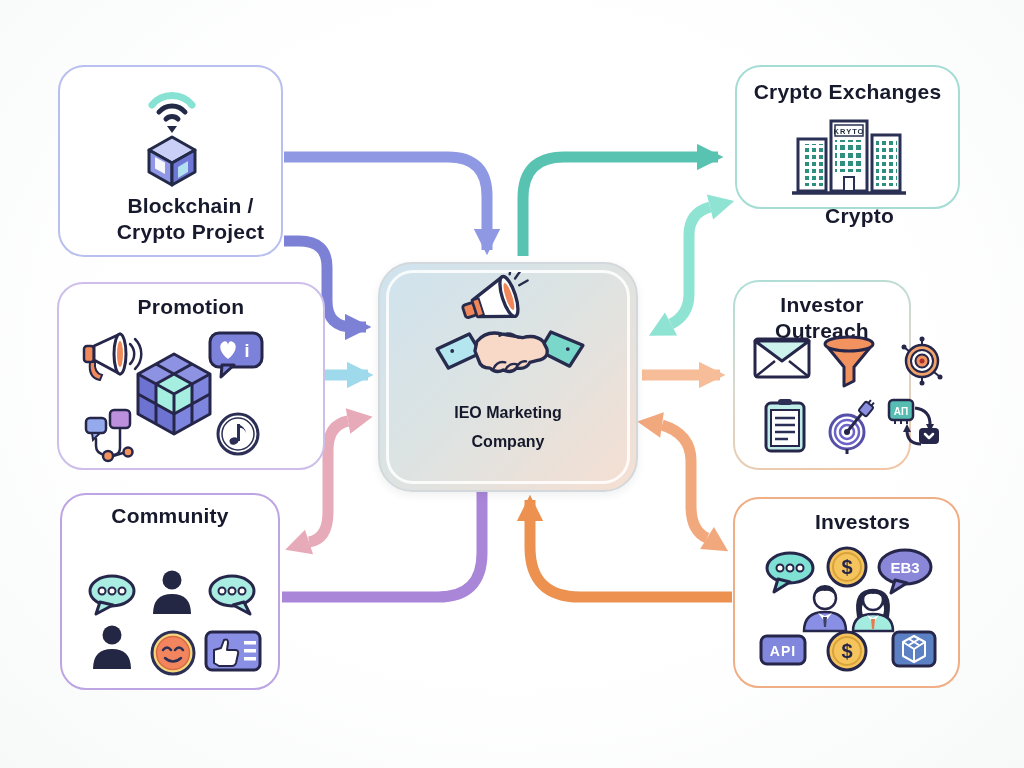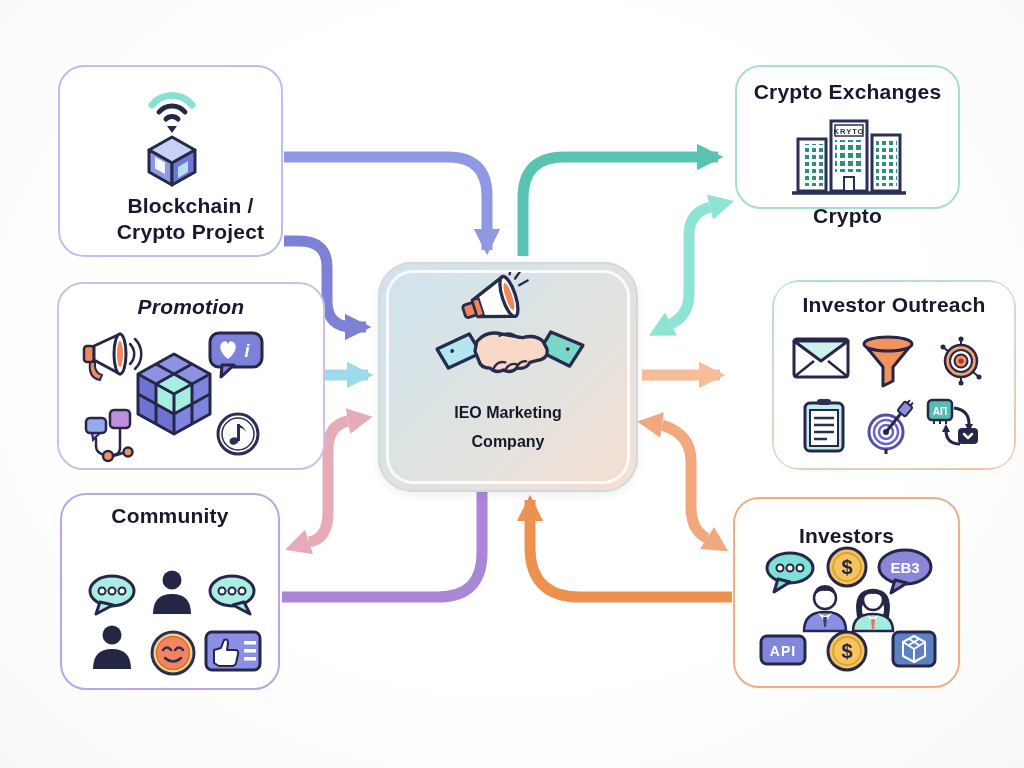--- a/index.html
+++ b/index.html
@@ -88,21 +88,21 @@
       </g>
       <polygon points="33,82 43,87.5 43,99 33,93.5" fill="#ffffff" opacity="0.92"></polygon>
       <polygon points="56,92 66,86 66,97 56,103" fill="#b9e9f2" opacity="0.92"></polygon>
     </svg>
     <div class="title" style="top:126px;margin-left:20px;">
       <div>Blockchain /</div>
       <div>Crypto Project</div>
     </div>
   </div>
 
-  <div class="box" style="left:57px;top:282px;width:268px;height:188px;border-color:#cdbfea;font-style:italic;">
+  <div class="box" style="left:57px;top:282px;width:268px;height:188px;border-color:#cdbfea;">
     <div class="title" style="top:10px;">Promotion</div>
     <svg class="icon" style="left:67px;top:62px;" width="96" height="96" viewBox="-48 -48 96 96">
       <polygon points="0,-40 36,-20 0,0 -36,-20" fill="#8d93e2"></polygon>
       <polygon points="-36,-20 0,0 0,40 -36,20" fill="#6c73d0"></polygon>
       <polygon points="36,-20 0,0 0,40 36,20" fill="#7e85de"></polygon>
       <polygon points="0,-20 18,-10 0,0 -18,-10" fill="#a6eee0"></polygon>
       <polygon points="0,0 0,20 -18,10 -18,-10" fill="#a6eee0"></polygon>
       <polygon points="0,0 18,-10 18,10 0,20" fill="#a6eee0"></polygon>
       <g stroke="#26264a" stroke-width="3" fill="none" stroke-linejoin="round">
         <polygon points="0,-40 36,-20 36,20 0,40 -36,20 -36,-20"></polygon>
@@ -223,26 +223,26 @@
       <rect x="18" y="31" width="21" height="42" fill="url(#winB)"></rect>
       <rect x="88" y="22" width="28" height="56" fill="#ffffff" stroke="#2a3054" stroke-width="3"></rect>
       <rect x="92" y="27" width="21" height="46" fill="url(#winB)"></rect>
       <rect x="47" y="8" width="36" height="70" fill="#ffffff" stroke="#2a3054" stroke-width="3"></rect>
       <rect x="51" y="12" width="28" height="11" fill="#ffffff" stroke="#2a3054" stroke-width="1.5"></rect>
       <text x="65" y="20.5" font-size="7.5" fill="#1c2a3a" text-anchor="middle" letter-spacing="1">KRYTO</text>
       <rect x="51" y="27" width="29" height="32" fill="url(#winA)"></rect>
       <rect x="60" y="64" width="10" height="14" fill="#ffffff" stroke="#2a3054" stroke-width="2"></rect>
       <line x1="8" y1="80" x2="122" y2="80" stroke="#2a3054" stroke-width="3.5"></line>
     </svg>
-    <div class="title" style="top:136px;">
+    <div class="title" style="top:136px;margin-left:12px;">
       <div>Crypto</div>
     </div>
   </div>
 
-  <div class="gbox" style="left:772px;top:280px;width:244px;height:190px;border-radius:28px;">
+  <div class="gbox" style="left:733px;top:280px;width:178px;height:190px;">
     <div class="inner"></div>
     <div class="title" style="top:12px;">Investor Outreach</div>
     <svg class="icon" style="left:20px;top:57px;" width="58" height="42" viewBox="0 0 58 42">
       <rect x="2" y="2" width="54" height="38" rx="3" fill="#ffffff" stroke="#26264a" stroke-width="3"></rect>
       <polygon points="2,4 29,24 56,4" fill="#cdf2ec" stroke="#26264a" stroke-width="3" stroke-linejoin="round"></polygon>
       <path d="M2,40 L22,24 M56,40 L36,24" stroke="#26264a" stroke-width="2.5"></path>
     </svg>
     <svg class="icon" style="left:88px;top:54px;" width="56" height="58" viewBox="0 0 56 58">
       <path d="M4,10 L23,33 V52 L33,47 V33 L52,10" fill="#f2935f" stroke="#26264a" stroke-width="3" stroke-linejoin="round"></path>
       <ellipse cx="28" cy="10" rx="24" ry="7" fill="#f2935f" stroke="#26264a" stroke-width="3"></ellipse>
@@ -284,21 +284,21 @@
       <polygon points="16,36 24,36 20,28" fill="#26264a"></polygon>
       <rect x="2" y="4" width="24" height="20" rx="4" fill="#57bcb2" stroke="#26264a" stroke-width="2.5"></rect>
       <text x="14" y="18.5" font-size="10" fill="#ffffff" text-anchor="middle">AΠ</text>
       <path d="M8,24 v4 M14,24 v4 M20,24 v4" stroke="#26264a" stroke-width="2"></path>
       <rect x="32" y="32" width="20" height="16" rx="4" fill="#26264a"></rect>
       <path d="M38,38 l4,4 4,-4" stroke="#ffffff" stroke-width="2.5" fill="none" stroke-linecap="round" stroke-linejoin="round"></path>
     </svg>
   </div>
 
   <div class="box" style="left:733px;top:497px;width:227px;height:191px;border-color:#efae85;">
-    <div class="title" style="top:24px;">Investors</div>
+    <div class="title" style="top:10px;padding-left:16px;">Investors</div>
     <svg class="icon" style="left:27px;top:49px;" width="56" height="46" viewBox="0 0 56 46">
       <ellipse cx="28" cy="20" rx="23" ry="15" fill="#7fe0d4" stroke="#26264a" stroke-width="3"></ellipse>
       <polygon points="16,31 28,34 12,44" fill="#7fe0d4" stroke="#26264a" stroke-width="3" stroke-linejoin="round"></polygon>
       <circle cx="18" cy="20" r="3.5" fill="#ffffff" stroke="#26264a" stroke-width="2"></circle>
       <circle cx="28" cy="20" r="3.5" fill="#ffffff" stroke="#26264a" stroke-width="2"></circle>
       <circle cx="38" cy="20" r="3.5" fill="#ffffff" stroke="#26264a" stroke-width="2"></circle>
     </svg>
     <svg class="icon" style="left:90px;top:46px;" width="44" height="44" viewBox="0 0 44 44">
       <circle cx="22" cy="22" r="19" fill="#f5c45c" stroke="#26264a" stroke-width="3"></circle>
       <circle cx="22" cy="22" r="14" fill="none" stroke="#d9a33c" stroke-width="2"></circle>

